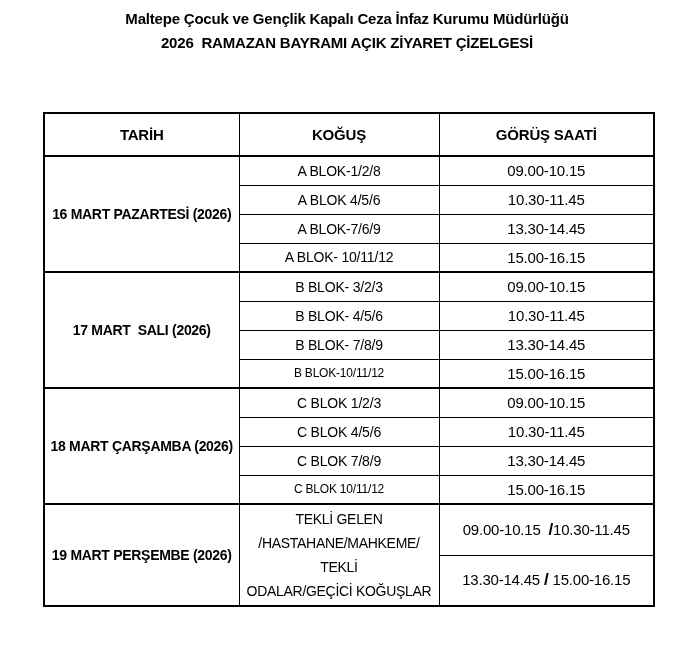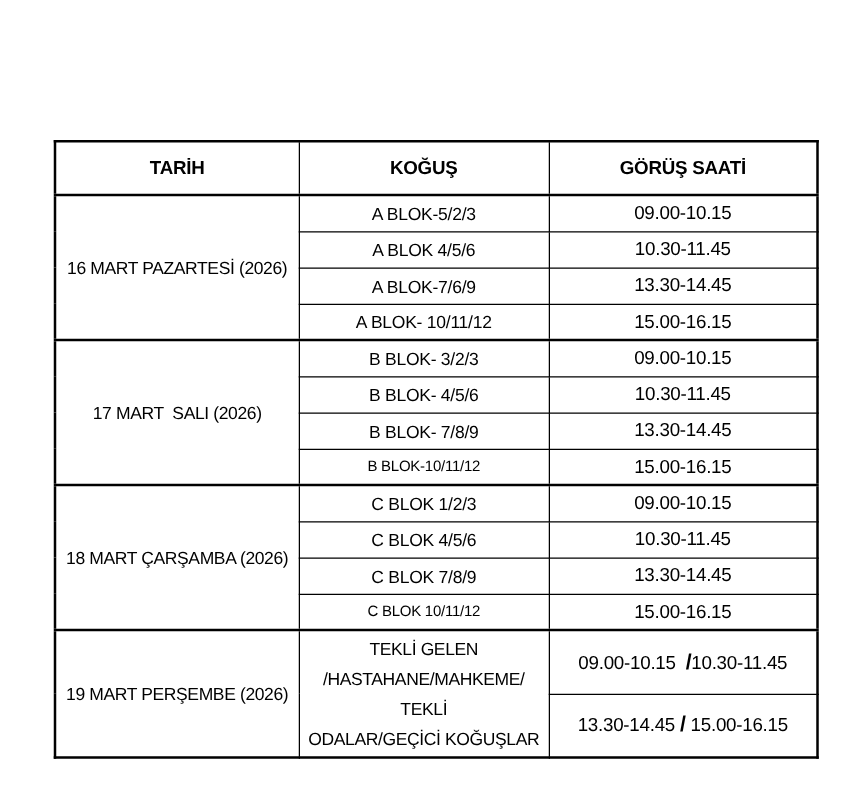--- a/index.html
+++ b/index.html
@@ -12,55 +12,57 @@
   .title-line.second{margin-top:4px;}
   table.schedule{
     position:absolute;left:43px;top:112px;width:610px;
     border-collapse:collapse;table-layout:fixed;border:2px solid #000;
   }
   .schedule th,.schedule td{border:1px solid #000;padding:0 2px;vertical-align:middle;}
   col.c1{width:195px}col.c2{width:200px}col.c3{width:215px}
   .schedule th{height:41px;font-size:15px;font-weight:bold;text-align:center;letter-spacing:-0.2px;}
   .schedule tbody tr{height:29px;}
   .schedule tbody tr.tall{height:51px;}
-  td.date{font-weight:normal;font-size:14px;text-align:center;white-space:pre;letter-spacing:-0.3px;}
+  td.date{font-weight:bold;font-size:14px;text-align:center;white-space:pre;letter-spacing:-0.3px;}
   td.kogus{font-size:14px;text-align:center;letter-spacing:-0.2px;}
   td.kogus.small{font-size:12px;}
   td.kogus.multi div{font-size:14px;line-height:24px;text-align:center;letter-spacing:-0.3px;}
   td.saat{font-size:15px;text-align:center;letter-spacing:-0.2px;}
   td.saat.pre{white-space:pre;}
   .sep{font-weight:bold;font-size:17px;}
   tr.gstart td{border-top:2px solid #000;}
 </style>
 </head>
 <body>
 
 <div class="page">
 
   <div class="title-block">
+    <div class="title-line">Maltepe Çocuk ve Gençlik Kapalı Ceza İnfaz Kurumu Müdürlüğü</div>
+    <div class="title-line second">2026  RAMAZAN BAYRAMI AÇIK ZİYARET ÇİZELGESİ</div>
   </div>
 
   <table class="schedule">
     <colgroup>
       <col class="c1">
         <col class="c2">
         <col class="c3">
     </colgroup>
     <thead>
       <tr>
         <th>TARİH</th>
         <th>KOĞUŞ</th>
         <th>GÖRÜŞ SAATİ</th>
       </tr>
     </thead>
     <tbody>
 
       <tr class="gstart">
         <td class="date" rowspan="4">16 MART PAZARTESİ (2026)</td>
-        <td class="kogus">A BLOK-5/2/3</td>
+        <td class="kogus">A BLOK-1/2/8</td>
         <td class="saat">09.00-10.15</td>
       </tr>
       <tr>
         <td class="kogus">A BLOK 4/5/6</td>
         <td class="saat">10.30-11.45</td>
       </tr>
       <tr>
         <td class="kogus">A BLOK-7/6/9</td>
         <td class="saat">13.30-14.45</td>
       </tr>

